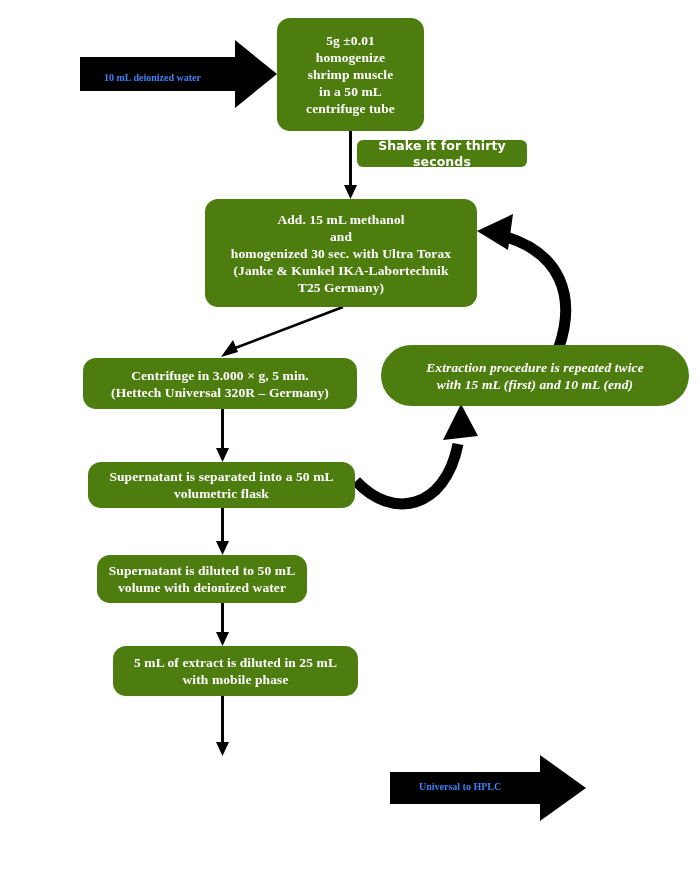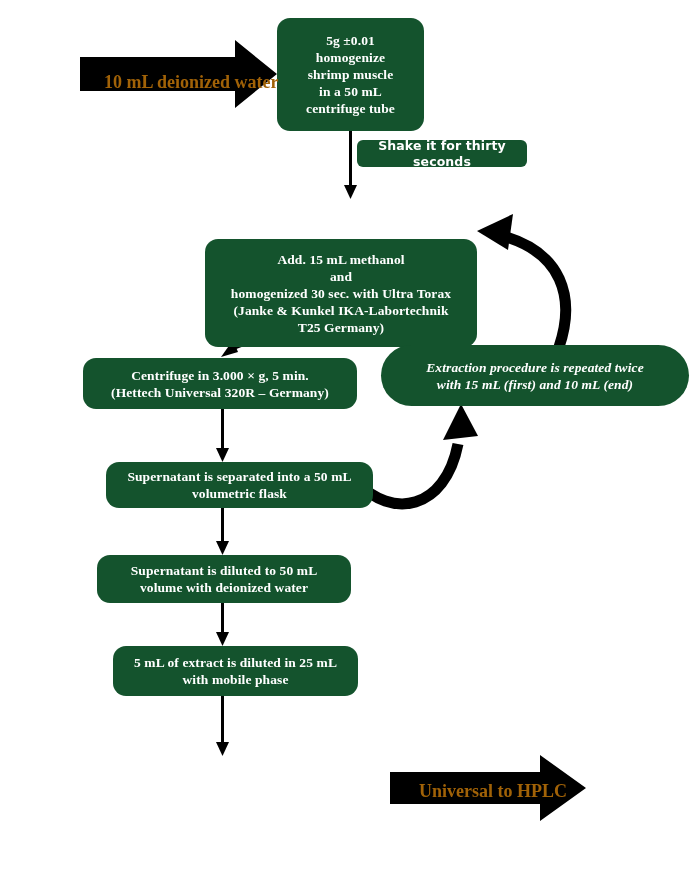--- a/index.html
+++ b/index.html
@@ -21,21 +21,21 @@
   #edge-layer {
     position: absolute;
     left: 0;
     top: 0;
     width: 700px;
     height: 896px;
     pointer-events: none;
   }
   .node {
     position: absolute;
-    background: #14532d;
+    background: #4d7c0f;
     color: #ffffff;
     display: flex;
     align-items: center;
     justify-content: center;
     text-align: center;
     box-sizing: border-box;
     font-weight: bold;
     line-height: 1.26;
     letter-spacing: 0.1px;
     z-index: 2;
@@ -57,56 +57,54 @@
   #node-shake {
     left: 357px; top: 140px; width: 170px; height: 27px;
     font-size: 12.5px;
     font-family: "DejaVu Sans", "Liberation Sans", sans-serif;
     border-radius: 6px;
   }
   #node-shake .txt { padding: 0 16px; }
   #node-methanol {
     left: 205px; top: 199px; width: 272px; height: 108px;
     font-size: 13.5px;
-    margin-top: 40px;
   }
   #node-centrifuge {
     left: 83px; top: 358px; width: 274px; height: 51px;
     font-size: 13.5px;
   }
   #node-extraction {
     left: 381px; top: 345px; width: 308px; height: 61px;
     font-size: 13.5px;
     font-style: italic;
   }
   #node-supernatant-sep {
     left: 88px; top: 462px; width: 267px; height: 46px;
     font-size: 13.5px;
-    margin-left: 18px;
   }
   #node-supernatant-dil {
-    left: 97px; top: 555px; width: 254px; height: 48px;
+    left: 97px; top: 555px; width: 210px; height: 48px;
     font-size: 13.5px;
   }
   #node-extract-dil {
     left: 101px; top: 646px; width: 245px; height: 50px;
     font-size: 13.5px;
     margin-left: 12px;
   }
   #node-filter {
     left: 47px; top: 756px; width: 349px; height: 64px;
     font-size: 13.5px;
   }
 
   
   .edge-label {
     position: absolute;
-    color: #a16207;
+    color: #3b82f6;
     font-weight: bold;
-    font-size: 18px;
+    font-size: 10px;
     white-space: nowrap;
     z-index: 3;
     pointer-events: none;
   }
   #label-water {
     left: 104px; top: 72px;
   }
   #label-hplc {
     left: 419px; top: 781px;
   }

